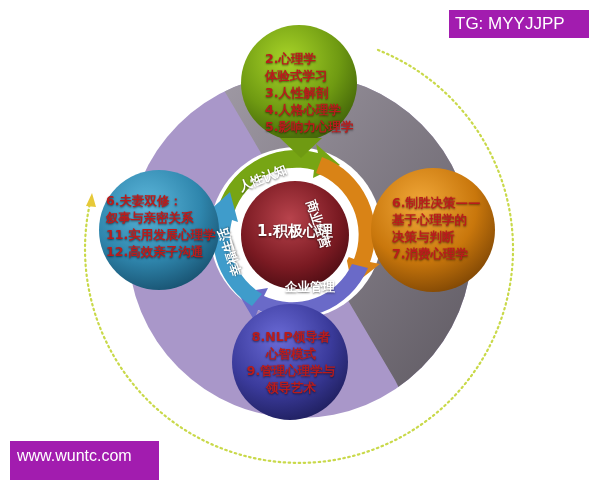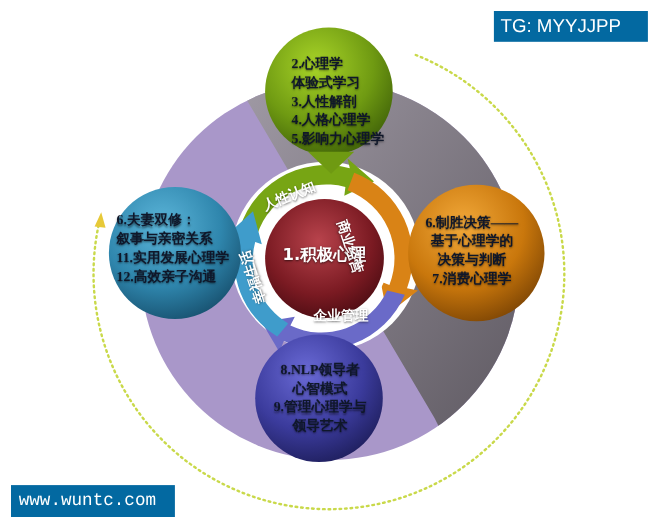--- a/index.html
+++ b/index.html
@@ -1,28 +1,28 @@
 <!DOCTYPE html>
 <html><head>
 <meta charset="utf-8">
 <style>
   html, body { margin:0; padding:0; background:#ffffff; }
   body { width:600px; height:480px; position:relative; overflow:hidden;
          font-family:"DejaVu Sans", sans-serif; }
   .stage { position:absolute; left:0; top:0; width:600px; height:480px; }
-  .bubble-text { position:absolute; color:#0f172a; font-weight:bold; font-size:12.5px;
-                 line-height:17px; text-shadow:0 1px 2px rgba(0,0,0,0.55); white-space:nowrap;font-family:Liberation Serif, serif; }
+  .bubble-text { position:absolute; color:#b91c1c; font-weight:bold; font-size:12.5px;
+                 line-height:17px; text-shadow:0 1px 2px rgba(0,0,0,0.55); white-space:nowrap; }
   .bubble-text div { display:block; }
   .center-text { position:absolute; color:#fff; font-weight:bold; font-size:15px; line-height:19px;
                  text-align:center; text-shadow:0 1px 2px rgba(0,0,0,0.6); }
   .seg-label { position:absolute; color:#fff; font-weight:bold; font-size:12.5px;
                text-shadow:0 1px 2px rgba(0,0,0,0.55); white-space:nowrap; }
-  .wm { position:absolute; background:#0369a1; color:#ffffff; font-family:"Liberation Sans", sans-serif; }
+  .wm { position:absolute; background:#a21caf; color:#ffffff; font-family:"Liberation Sans", sans-serif; }
   .wm-top { left:449px; top:10px; width:140px; height:28px; font-size:17px; line-height:28px; padding-left:6px; box-sizing:border-box; }
-  .wm-bottom { left:10px; top:441px; width:149px; height:29px; font-size:16px; line-height:29px; padding-left:7px; box-sizing:border-box;font-family:Liberation Mono, monospace; }
+  .wm-bottom { left:10px; top:441px; width:149px; height:40px; font-size:16px; line-height:29px; padding-left:7px; box-sizing:border-box; }
 </style>
 </head>
 <body>
 
 <div class="stage">
   <svg width="600" height="480" viewBox="0 0 600 480" style="position:absolute;left:0;top:0">
     <defs>
       <clipPath id="discClip">
           <circle cx="300" cy="246" r="172"></circle>
         </clipPath>
@@ -88,21 +88,21 @@
   </svg>
 
   <div class="bubble-text" style="left:265px;top:50px;">
     <div>2.心理学</div>
     <div>体验式学习</div>
     <div>3.人性解剖</div>
     <div>4.人格心理学</div>
     <div>5.影响力心理学</div>
   </div>
 
-  <div class="bubble-text" style="left:370px;top:194px;text-align:center;width:118px;">
+  <div class="bubble-text" style="left:392px;top:194px;text-align:left;width:118px;">
     <div>6.制胜决策——</div>
     <div>基于心理学的</div>
     <div>决策与判断</div>
     <div>7.消费心理学</div>
   </div>
 
   <div class="bubble-text" style="left:106px;top:192px;">
     <div>6.夫妻双修：</div>
     <div>叙事与亲密关系</div>
     <div>11.实用发展心理学</div>

